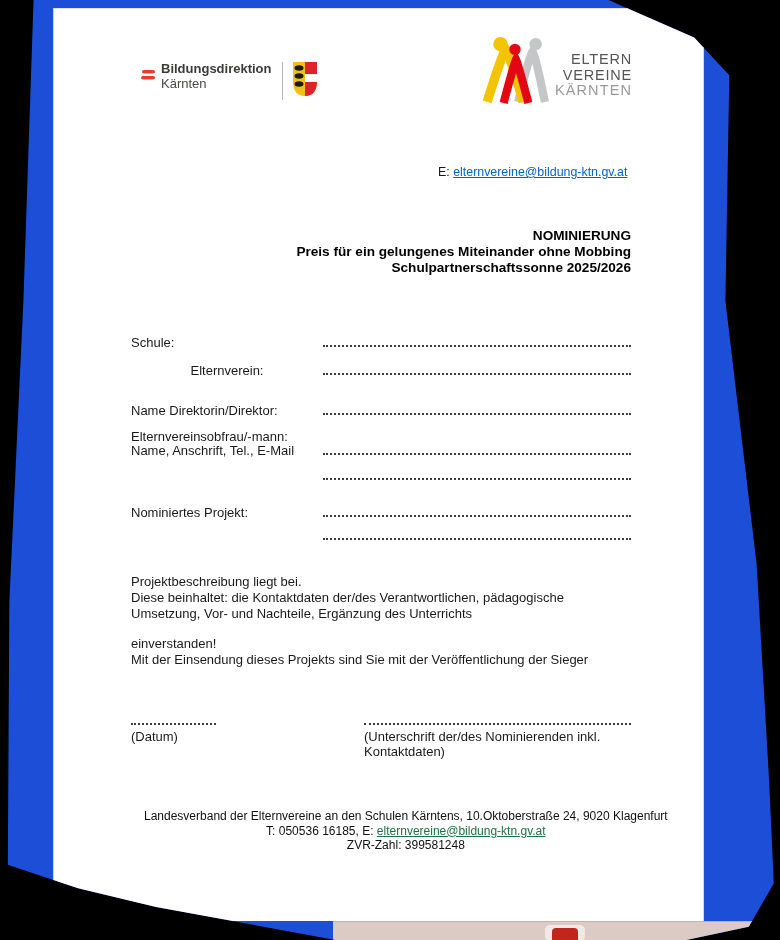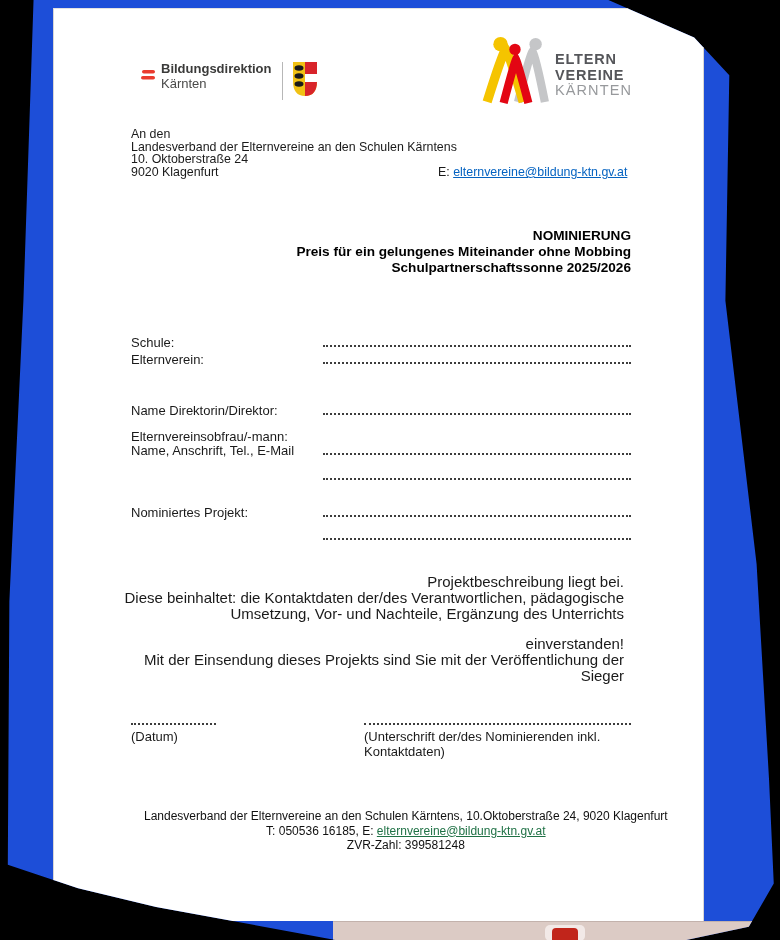--- a/index.html
+++ b/index.html
@@ -21,45 +21,45 @@
   
   .bd-logo { position:absolute; left:87px; top:52px; display:flex; align-items:flex-start; }
   .bd-flag { margin-top:7px; }
   .bd-text { margin-left:5px; }
   .bd-line1 { font-size:13px; line-height:15px; font-weight:700; color:#3b3b3a; }
   .bd-line2 { font-size:13px; line-height:15px; color:#4a4a49; }
   .bd-divider { width:1px; height:38px; background:#b7b7b7; margin:1px 9px 0 10px; }
 
   .ev-logo { position:absolute; left:430px; top:28px; display:flex; }
   .ev-text { margin:15px 0 0 7px; }
-  .ev-line1, .ev-line2 { font-size:14.5px; line-height:15.5px; font-weight:700;
-                         letter-spacing:0.8px; color:#55565a; }
+  .ev-line1, .ev-line2 { font-size:14.5px; line-height:15.5px; font-weight:400;
+                         letter-spacing:0.8px; color:#55565a;text-align:right; }
   .ev-line3 { font-size:14.5px; line-height:15.5px; font-weight:400;
               letter-spacing:1.1px; color:#97999c; }
 
   
   .recipient { position:absolute; left:77px; top:119px; font-size:12.4px; line-height:12.7px; }
   .email-row { position:absolute; left:384px; top:156px; font-size:12.4px; }
   .email-row a, .footer a { text-decoration:underline; }
   .email-row a { color:#0563c1; }
 
   
   .title { position:absolute; left:77px; top:219px; width:500px; text-align:right;
            font-weight:700; font-size:13.6px; line-height:16px; color:#000; }
 
   
   .frow { position:absolute; left:77px; width:500px; display:flex; align-items:flex-end; }
   .flabel { width:192px; font-size:13px; line-height:14px; }
   .dots { flex:1; height:0; border-bottom:2px dotted #3c3c3c; margin-bottom:3px; }
-  .r1{top:327px;} .r2{top:344px;} .r3{top:395px;} .r4{top:421px;}
+  .r1{top:327px;} .r2{top:355px;text-align:center;} .r3{top:395px;} .r4{top:421px;}
   .r5{top:469px;} .r6{top:497px;} .r7{top:529px;}
 
   
-  .notes { position:absolute; left:60px; top:565px; width:510px;
-           font-size:15px; line-height:16px;text-align:right; }
+  .notes { position:absolute; left:77px; top:565px; width:510px;
+           font-size:13px; line-height:16px; }
   .notes .gap { height:14px; }
 
   
   .signature { position:absolute; left:77px; top:714px; width:500px; display:flex; }
   .sig-col1 { width:233px; }
   .sig-col2 { flex:1; }
   .sig-dots { height:0; border-bottom:2px dotted #3c3c3c; margin-bottom:4px; }
   .sig-dots.short { width:85px; }
   .sig-label { font-size:13px; line-height:15px; }
 
@@ -117,26 +117,20 @@
         <path d="M19 64 Q29 26 31 22 Q33 26 43 64" fill="none" stroke-width="8" stroke="#e30613"></path>
         <circle cx="30" cy="12" r="5.5" fill="#e30613"></circle>
       </svg>
       <div class="ev-text">
         <div class="ev-line1">ELTERN</div>
         <div class="ev-line2">VEREINE</div>
         <div class="ev-line3">KÄRNTEN</div>
       </div>
     </div>
 
-    <div class="recipient">
-      <div>An den</div>
-      <div>Landesverband der Elternvereine an den Schulen Kärntens</div>
-      <div>10. Oktoberstraße 24</div>
-      <div>9020 Klagenfurt</div>
-    </div>
 
     <div class="email-row">
       <span>E: </span><a href="#">elternvereine@bildung-ktn.gv.at</a>
     </div>
 
     <div class="title">
       <div>NOMINIERUNG</div>
       <div>Preis für ein gelungenes Miteinander ohne Mobbing</div>
       <div>Schulpartnerschaftssonne 2025/2026</div>
     </div>

